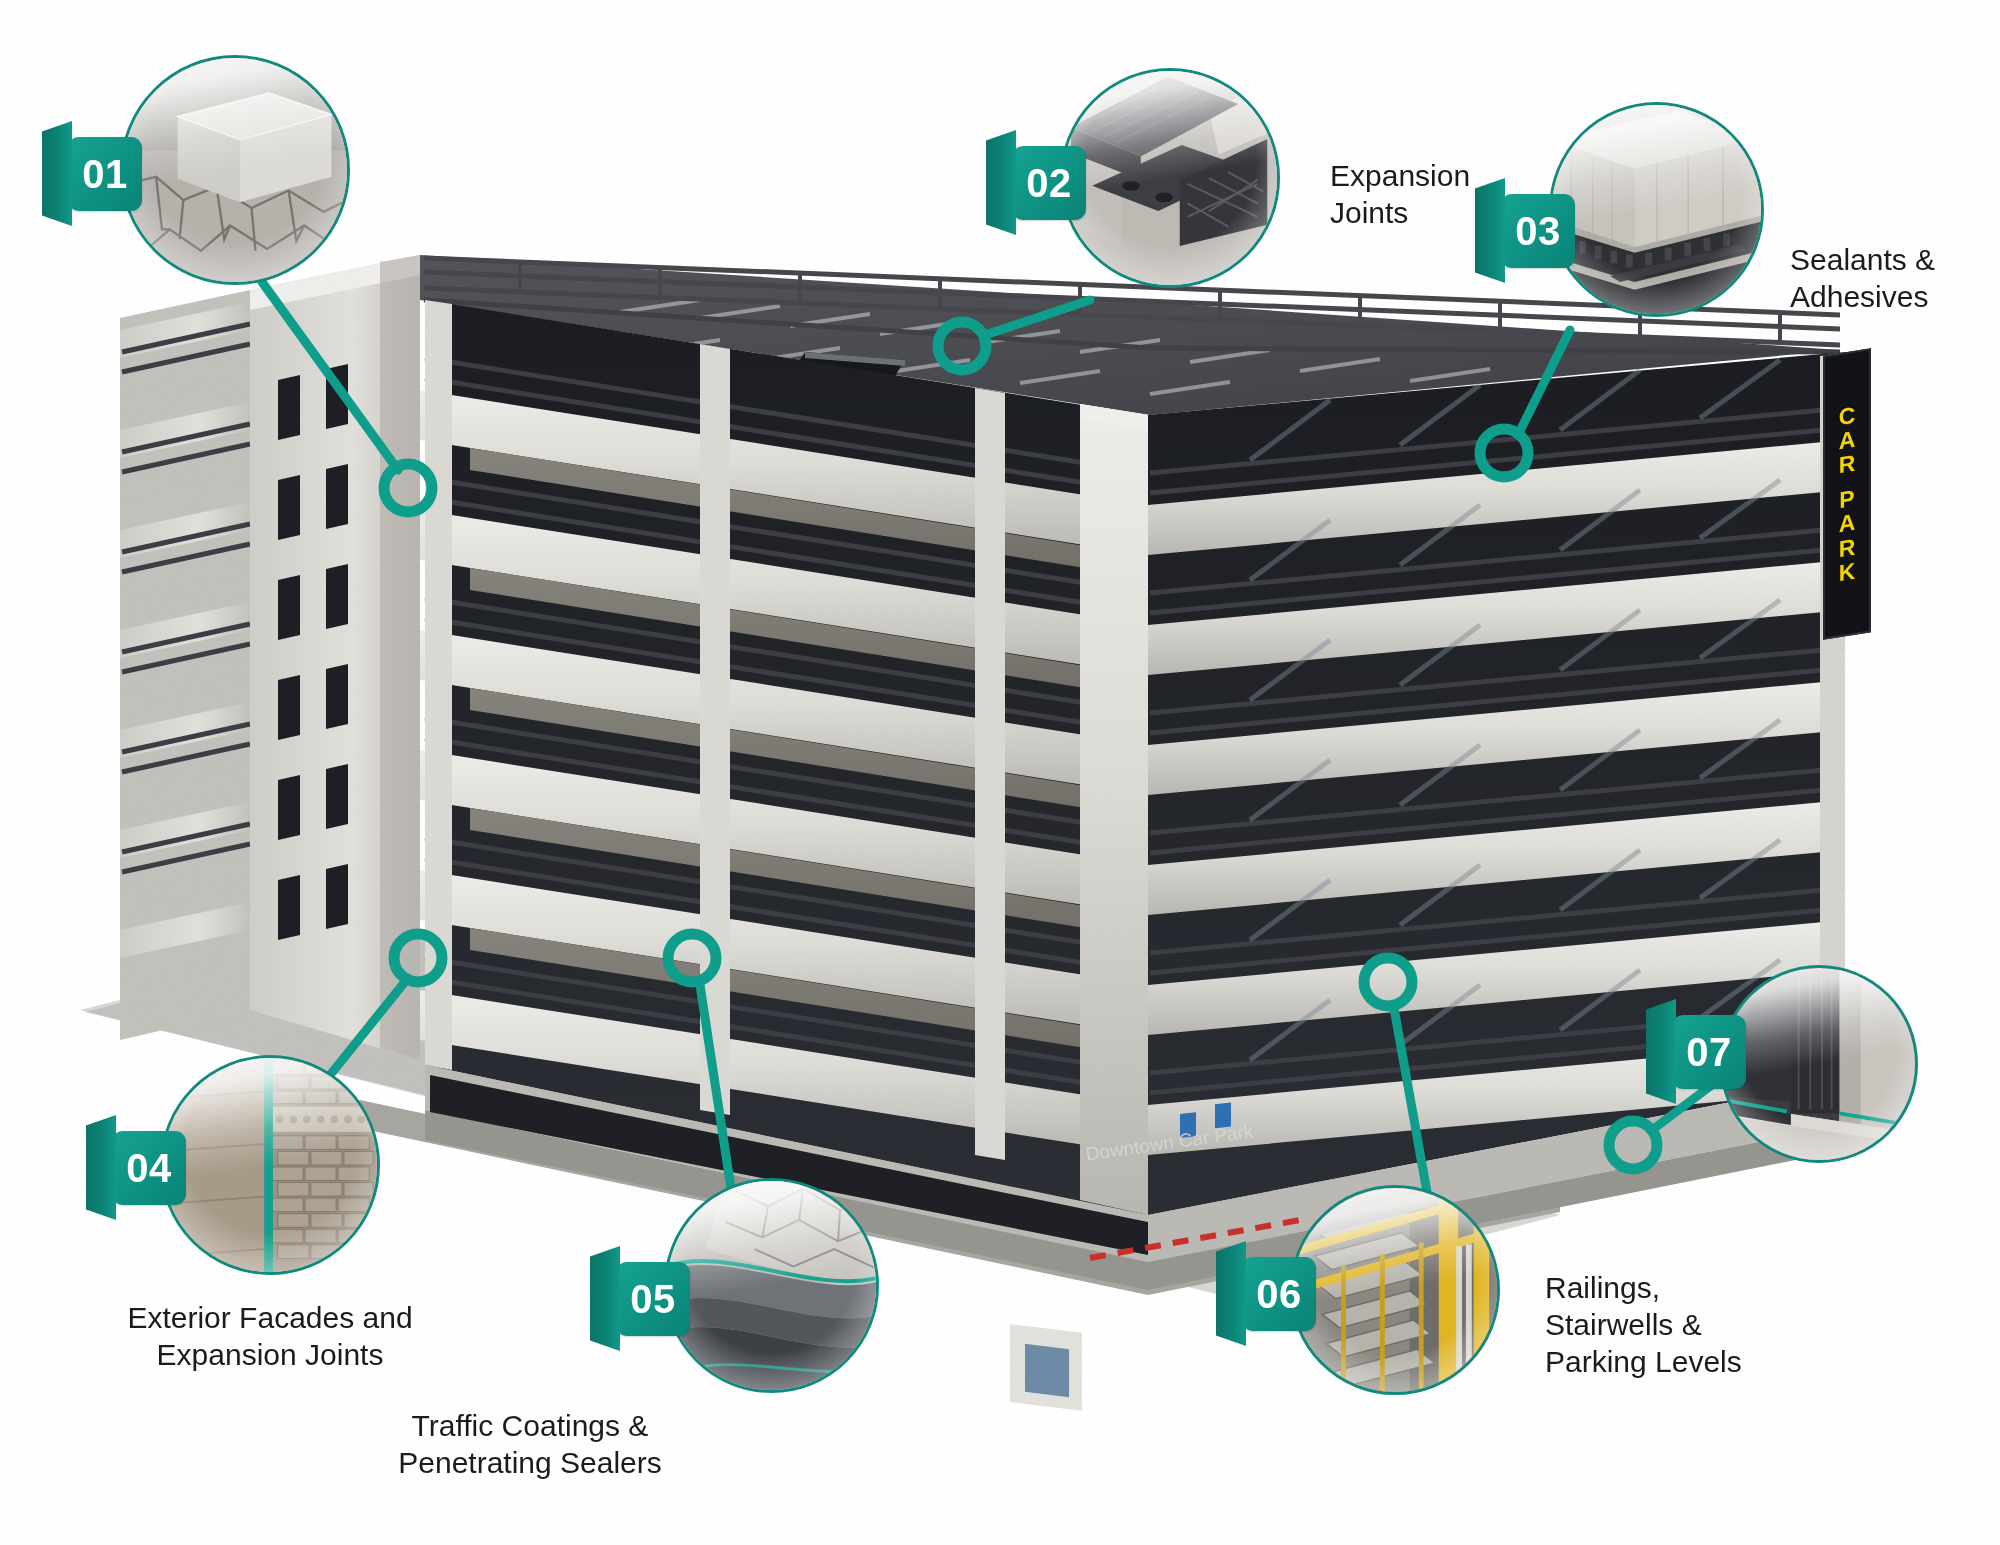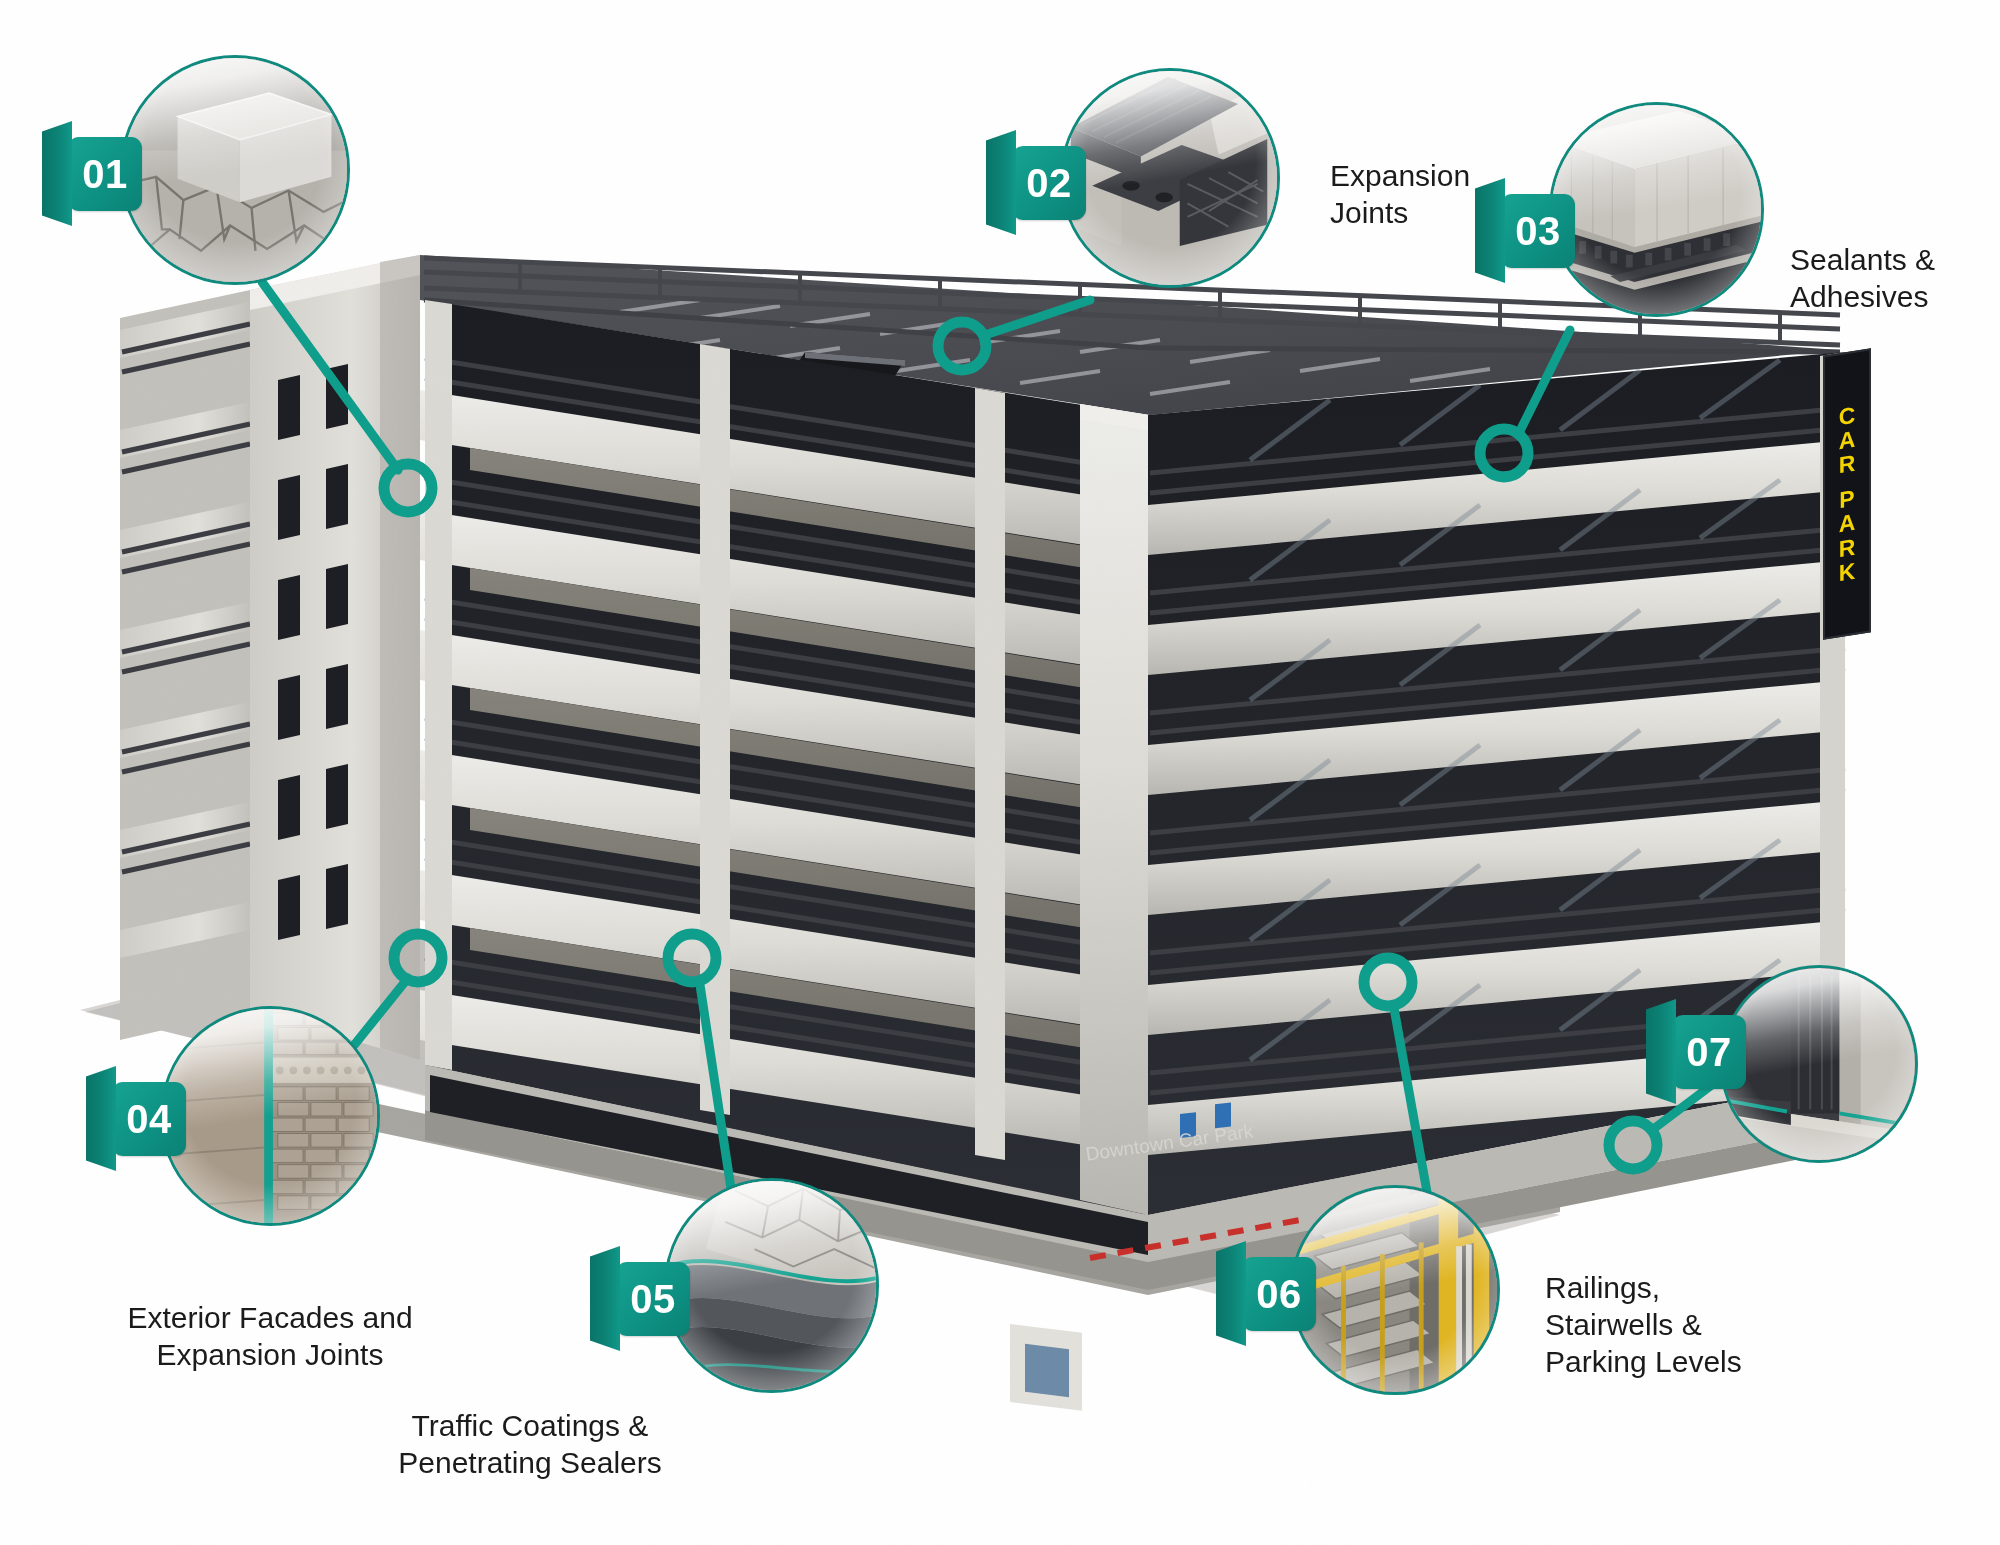--- a/index.html
+++ b/index.html
@@ -517,21 +517,21 @@
         <div class="vig"></div>
     </div>
     <div class="badge" style="left:-48px;top:92px;">
       <span class="ribbon"></span>
       <span>03</span>
     </div>
   </div>
   <div class="caption" style="left:1790px;top:222px;margin-top:20px;">Sealants &amp;
 Adhesives</div>
 
-  <div class="callout" style="left:160px;top:1006px;">
+  <div class="callout" style="left:160px;top:1055px;">
     <div class="bubble" style="width:220px;height:220px;">
       <svg class="photo" viewBox="0 0 220 220" preserveAspectRatio="none">
 
         <rect x="0" y="0" width="110" height="220" fill="#a89a88"></rect>
         <g stroke="#8f8373" stroke-width="2">
           <path d="M0,42 L110,34"></path>
             <path d="M0,96 L110,88"></path>
           <path d="M0,150 L110,142"></path>
             <path d="M0,204 L110,196"></path>
         </g>

